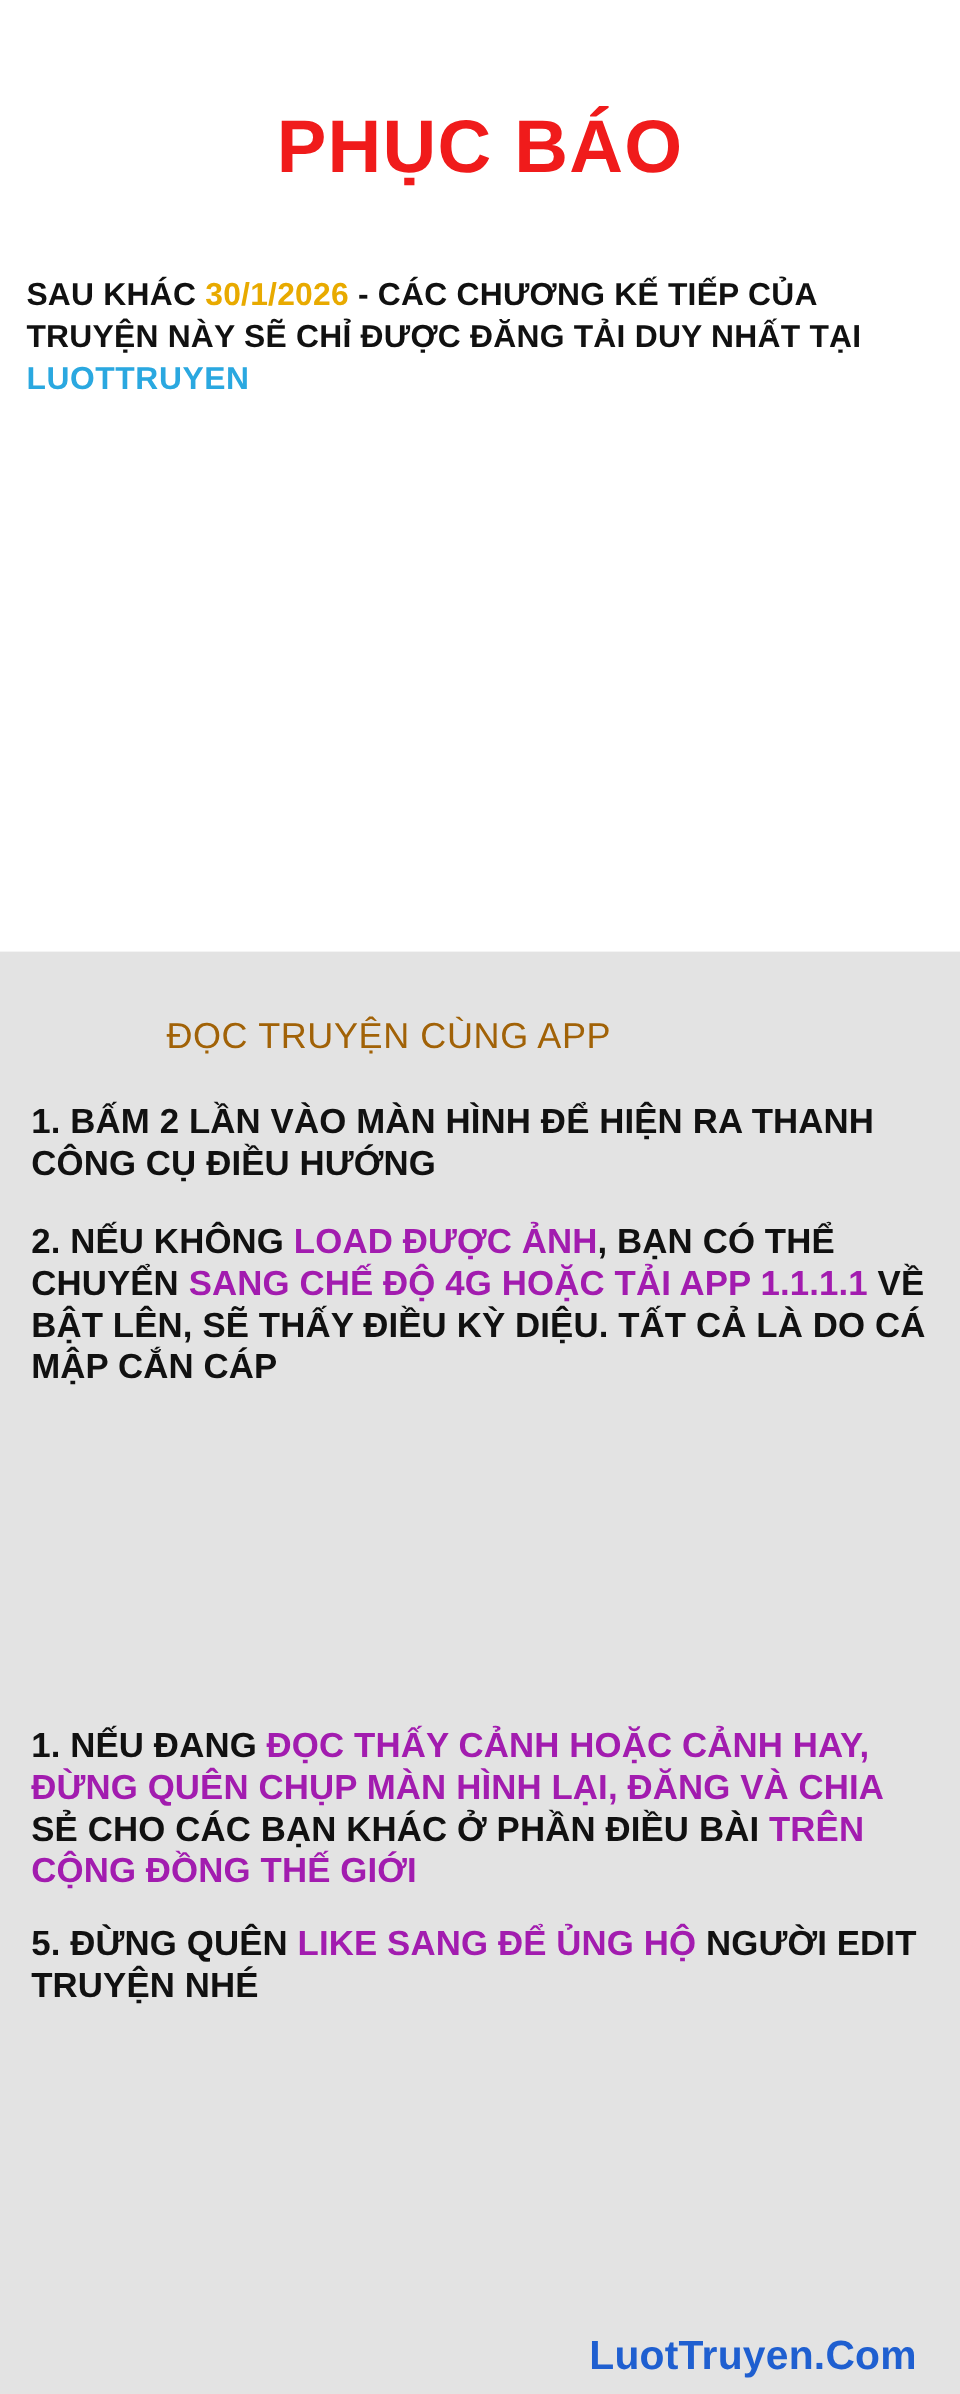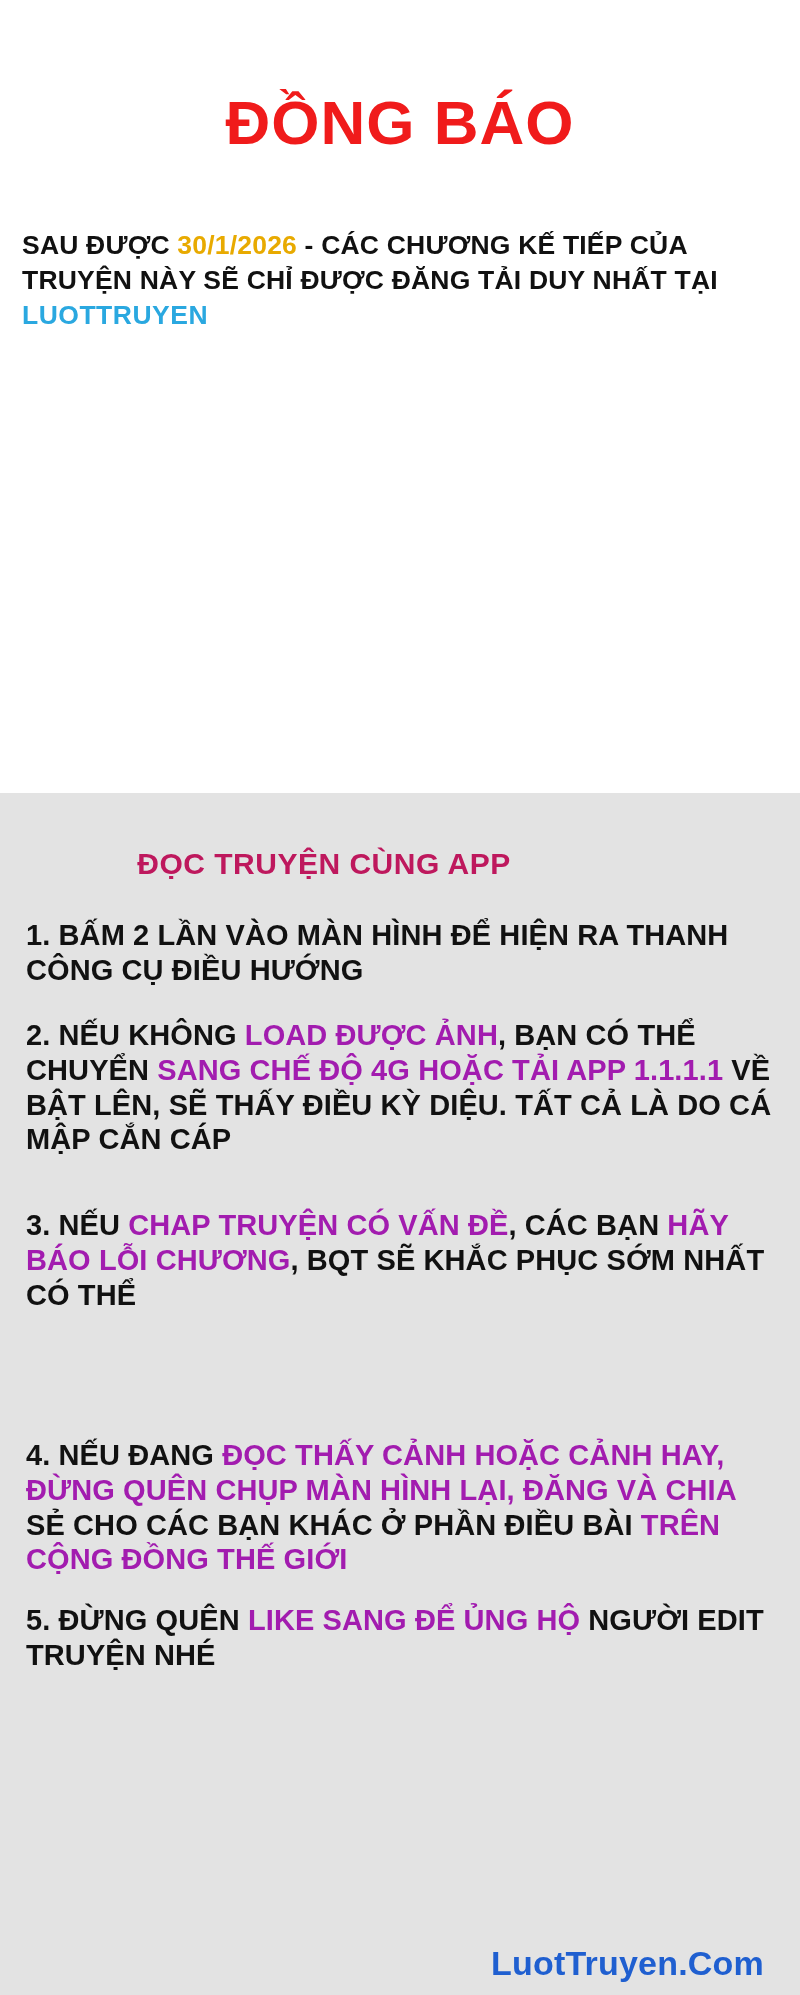--- a/index.html
+++ b/index.html
@@ -56,22 +56,22 @@
     width: 800px;
     height: 1202px;
     background: #e3e3e3;
   }
   .guide-title {
     position: absolute;
     left: 0; top: 54px;
     width: 648px;
     text-align: center;
     font-size: 30px;
-    font-weight: bold;
-    color: #be185d;
+    font-weight: normal;
+    color: #a16207;
     letter-spacing: .5px;
   }
   .guide-item {
     position: absolute;
     left: 26px;
     width: 752px;
     font-size: 29px;
     font-weight: bold;
     line-height: 1.2;
     color: #111111;
@@ -93,32 +93,31 @@
     font-weight: bold;
     letter-spacing: .2px;
   }
 </style>
 </head>
 <body>
 
 <div class="page">
 
   <section class="notice-panel">
-    <h1 class="notice-title">ĐỒNG BÁO</h1>
+    <h1 class="notice-title">PHỤC BÁO</h1>
     <p class="notice-body">
-      <span>SAU ĐƯỢC </span><span class="date">30/1/2026</span><span> - CÁC CHƯƠNG KẾ TIẾP CỦA TRUYỆN NÀY SẼ CHỈ ĐƯỢC ĐĂNG TẢI DUY NHẤT TẠI </span><br>
+      <span>SAU KHÁC </span><span class="date">30/1/2026</span><span> - CÁC CHƯƠNG KẾ TIẾP CỦA TRUYỆN NÀY SẼ CHỈ ĐƯỢC ĐĂNG TẢI DUY NHẤT TẠI </span><br>
       <span class="site">LUOTTRUYEN</span>
     </p>
   </section>
 
   <section class="guide-panel">
     <h2 class="guide-title">ĐỌC TRUYỆN CÙNG APP</h2>
 
     <p class="guide-item item1"><span class="">1. BẤM 2 LẦN VÀO MÀN HÌNH ĐỂ HIỆN RA THANH CÔNG CỤ ĐIỀU HƯỚNG</span></p>
     <p class="guide-item item2"><span class="">2. NẾU KHÔNG </span><span class="hl">LOAD ĐƯỢC ẢNH</span><span class="">, BẠN CÓ THỂ CHUYỂN </span><span class="hl">SANG CHẾ ĐỘ 4G HOẶC TẢI APP 1.1.1.1</span><span class=""> VỀ BẬT LÊN, SẼ THẤY ĐIỀU KỲ DIỆU. TẤT CẢ LÀ DO CÁ MẬP CẮN CÁP</span></p>
-    <p class="guide-item item3"><span class="">3. NẾU </span><span class="hl">CHAP TRUYỆN CÓ VẤN ĐỀ</span><span class="">, CÁC BẠN </span><span class="hl">HÃY BÁO LỖI CHƯƠNG</span><span class="">, BQT SẼ KHẮC PHỤC SỚM NHẤT CÓ THỂ</span></p>
-    <p class="guide-item item4"><span class="blk">4. NẾU ĐANG </span><span class="hl">ĐỌC THẤY CẢNH HOẶC CẢNH HAY, ĐỪNG QUÊN CHỤP MÀN HÌNH LẠI, ĐĂNG VÀ CHIA</span><span class="blk"> SẺ CHO CÁC BẠN KHÁC Ở PHẦN ĐIỀU BÀI </span><span class="hl">TRÊN CỘNG ĐỒNG THẾ GIỚI</span></p>
+    <p class="guide-item item4"><span class="blk">1. NẾU ĐANG </span><span class="hl">ĐỌC THẤY CẢNH HOẶC CẢNH HAY, ĐỪNG QUÊN CHỤP MÀN HÌNH LẠI, ĐĂNG VÀ CHIA</span><span class="blk"> SẺ CHO CÁC BẠN KHÁC Ở PHẦN ĐIỀU BÀI </span><span class="hl">TRÊN CỘNG ĐỒNG THẾ GIỚI</span></p>
     <p class="guide-item item5"><span class="">5. ĐỪNG QUÊN </span><span class="hl">LIKE SANG ĐỂ ỦNG HỘ</span><span class=""> NGƯỜI EDIT TRUYỆN NHÉ</span></p>
 
     <div class="watermark">LuotTruyen.Com</div>
   </section>
 
 </div>
 
 </body></html>

